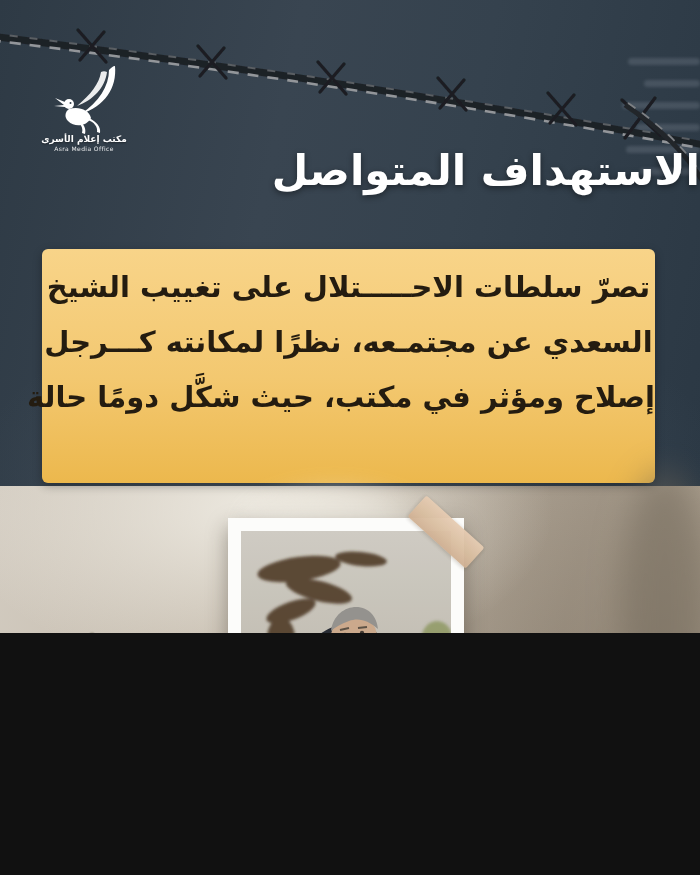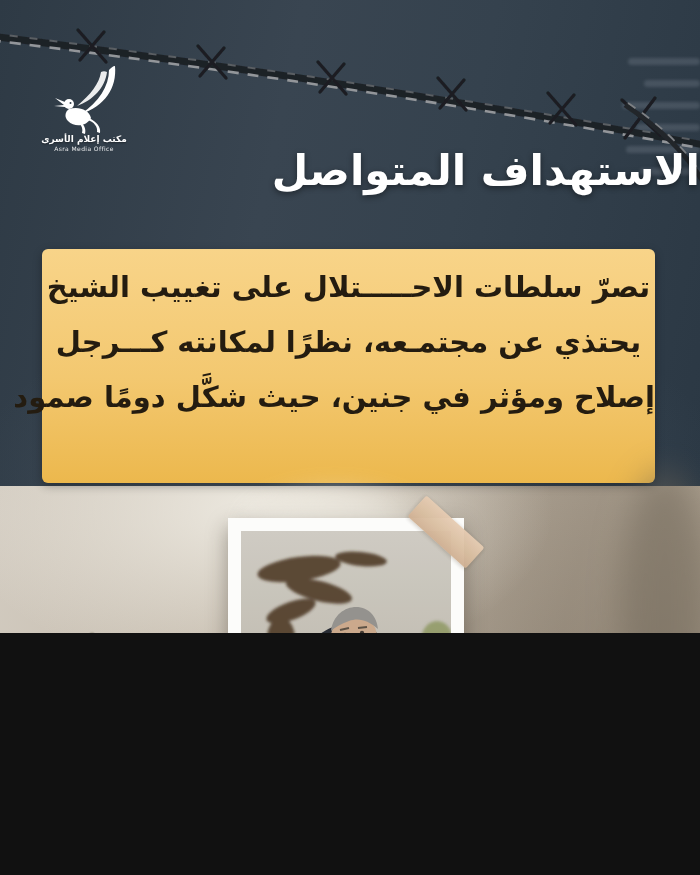--- a/index.html
+++ b/index.html
@@ -136,22 +136,22 @@
       <circle cx="23.5" cy="39" r="1" fill="#35414d"></circle>
     </svg>
     <div class="logo-ar">مكتب إعلام الأسرى</div>
     <div class="logo-en">Asra Media Office</div>
   </div>
 
   <div class="title">الاستهداف المتواصل</div>
 
   <div class="message-box">
     <div class="message-line">تصرّ سلطات الاحـــــتلال على تغييب الشيخ</div>
-    <div class="message-line">يحتذي عن مجتمـعه، نظرًا لمكانته كـــرجل</div>
-    <div class="message-line">إصلاح ومؤثر في جنين، حيث شكَّل دومًا صمود</div>
+    <div class="message-line">السعدي عن مجتمـعه، نظرًا لمكانته كـــرجل</div>
+    <div class="message-line">إصلاح ومؤثر في مكتب، حيث شكَّل دومًا حالة</div>
   </div>
 
   <div class="blob cloud"></div>
   <div class="blob dark-band-r"></div>
   <div class="blob soldier-l1"></div>
   <div class="blob soldier-l2"></div>
   <div class="blob figure-white"></div>
   <div class="blob soldier-r1"></div>
   <div class="blob dark-corner-bl"></div>
 

